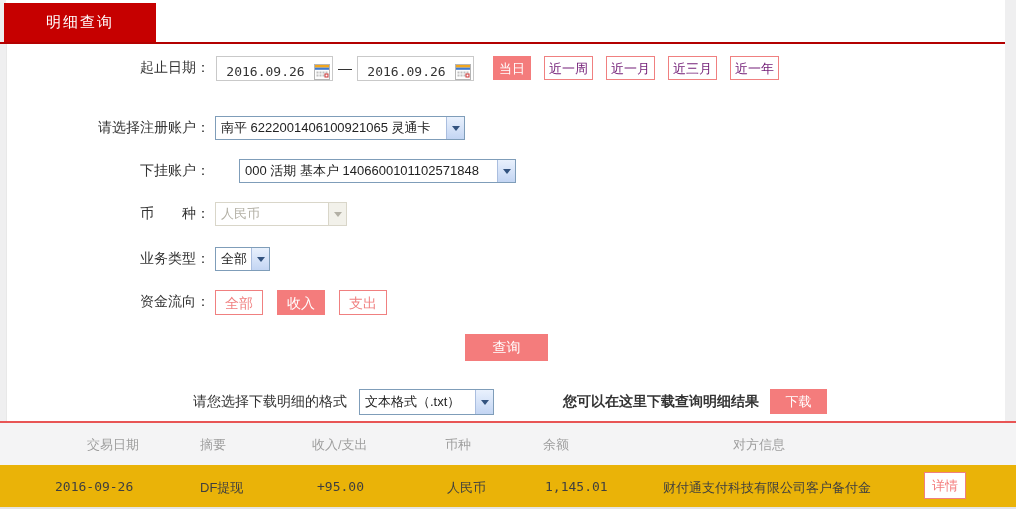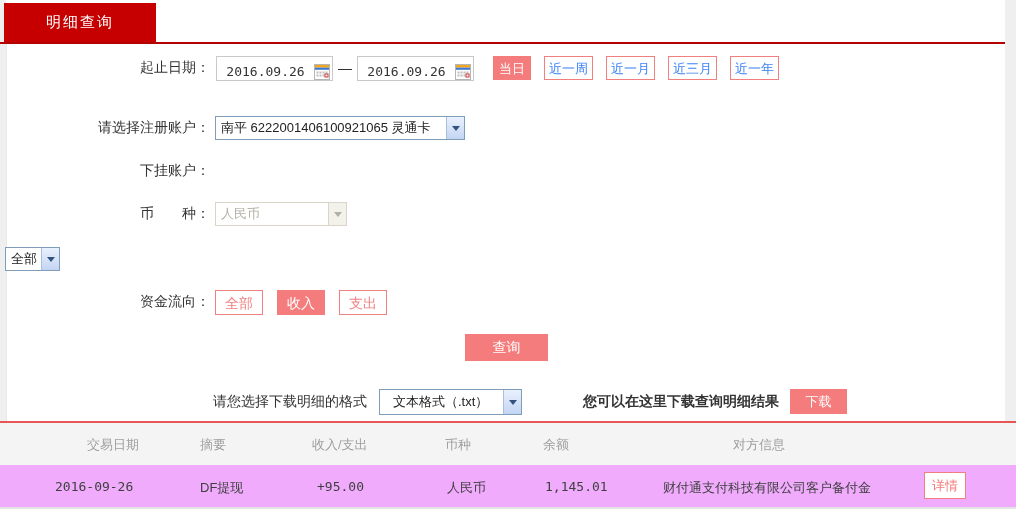--- a/index.html
+++ b/index.html
@@ -27,21 +27,21 @@
   
   .dateinput { margin-left:6px; width:115px; height:23px; border:1px solid #c9c9c9; background:#fff;
                display:flex; align-items:flex-end; }
   .dateinput input { border:none; outline:none; flex:1; width:80px; text-align:center;
                      font-family:"DejaVu Sans Mono", monospace; font-size:13px; color:#333; background:transparent; }
   .calicon { width:16px; height:16px; margin-right:2px; cursor:pointer; flex:0 0 16px; }
   .dash { margin:0 5px; color:#333; font-size:14px; }
 
   
   .qbtn { height:24px; line-height:24px; font-size:13px; padding:0 4px; margin-left:13px;
-          background:#fff; border:1px solid #f08080; color:#3b82f6; cursor:pointer; white-space:nowrap; }
+          background:#fff; border:1px solid #f08080; color:#701a75; cursor:pointer; white-space:nowrap; }
   .qbtn--active { background:#f47c7c; border:1px solid #f47c7c; color:#fff; padding:0 5px; }
 
   
   .xpselect { margin-left:5px; height:22px; border:1px solid #7f9db9; background:#fff;
               display:flex; align-items:center; font-size:13px; color:#222; cursor:pointer; }
   .xpselect .txt { padding:0 5px; white-space:nowrap; overflow:hidden; flex:1; }
   .xparrow { width:17px; align-self:stretch; background:linear-gradient(#e9f1fd,#c3d5f3);
              border-left:1px solid #aabedf; display:flex; align-items:center; justify-content:center; }
   .xparrow::after { content:""; width:0; height:0; border-left:4px solid transparent;
                     border-right:4px solid transparent; border-top:5px solid #33537f; }
@@ -52,32 +52,32 @@
   
   .flowbtn { height:25px; line-height:25px; font-size:14px; padding:0 9px; margin-left:14px;
              background:#fff; border:1px solid #f08080; color:#f08080; cursor:pointer; }
   .flowbtn:first-of-type { margin-left:5px; }
   .flowbtn--active { background:#f47c7c; border:1px solid #f47c7c; color:#fff; }
 
   .querybtn { position:absolute; left:465px; top:334px; width:83px; height:27px; background:#f47c7c;
               color:#fff; font-size:14px; border:none; cursor:pointer; z-index:4; }
 
   
-  .dl-row { position:absolute; top:389px; left:0; width:800px; height:26px; z-index:4;margin-left:20px; }
+  .dl-row { position:absolute; top:389px; left:0; width:800px; height:26px; z-index:4; }
   .dl-format-label { position:absolute; left:193px; top:4px; font-size:14px; color:#333; }
-  .dl-select { position:absolute; left:359px; top:0; width:133px; height:24px; margin:0;padding-left:8px; }
+  .dl-select { position:absolute; left:359px; top:0; width:133px; height:24px; margin:0; }
   .dl-hint { position:absolute; left:563px; top:4px; font-size:14px; color:#333;font-weight:bold; }
   .dl-btn { position:absolute; left:770px; top:0; width:57px; height:25px; background:#f47c7c;
             color:#fff; font-size:13px; border:none; cursor:pointer; }
 
   
   .sep-line { position:absolute; left:0; top:421px; width:1016px; height:2px; background:#e85555; z-index:5; }
   .thead { position:absolute; left:0; top:423px; width:1016px; height:42px; background:#f4f4f5; z-index:4; }
   .thead span { position:absolute; top:13px; font-size:13px; color:#9e9e9e; white-space:nowrap; }
-  .trow { position:absolute; left:0; top:465px; width:1016px; height:42px; background:#f0abfc;
+  .trow { position:absolute; left:0; top:465px; width:1016px; height:42px; background:#eab308;
           border-bottom:2px solid #e4e4e4; z-index:4; }
   .trow span { position:absolute; top:14px; font-size:13px; color:#3f3f3f; white-space:nowrap; }
   .num { font-family:"DejaVu Sans Mono", monospace; }
   .amount { color:#dd0000; }
   .detailbtn { position:absolute; left:924px; top:7px; width:42px; height:27px; background:#fff;
                border:1px solid #f08080; color:#f47c7c; font-size:13px; cursor:pointer; }
 
   .h-date { left:87px; }  .h-sum { left:200px; } .h-io { left:312px; }
   .h-cur { left:445px; }  .h-bal { left:543px; } .h-cp { left:733px; }
   .c-date { left:55px; }  .c-sum { left:200px; } .c-io { left:317px; }
@@ -145,35 +145,40 @@
   <div class="row" style="top:114px; height:28px;">
     <span class="flabel">请选择注册账户：</span>
     <span class="xpselect" style="width:248px;">
       <span class="txt">南平 6222001406100921065 灵通卡</span>
       <span class="xparrow"></span>
     </span>
   </div>
 
   <div class="row" style="top:157px; height:28px;gap:24px;">
     <span class="flabel">下挂账户：</span>
+    <span class="xpselect" style="width:275px;">
+      <span class="txt">000 活期 基本户 1406600101102571848</span>
+      <span class="xparrow"></span>
+    </span>
   </div>
 
   <div class="row" style="top:200px; height:28px;">
     <span class="flabel">币　　种：</span>
     <span class="xpselect xpselect--disabled" style="width:130px;">
       <span class="txt">人民币</span>
       <span class="xparrow"></span>
     </span>
   </div>
 
   <div class="row" style="top:245px; height:28px;">
     <span class="xpselect" style="width:53px; order:2;">
       <span class="txt">全部</span>
       <span class="xparrow"></span>
     </span>
+    <span class="flabel" style="order:1;">业务类型：</span>
   </div>
 
   <div class="row" style="top:288px; height:28px;">
     <span class="flabel">资金流向：</span>
     <button class="flowbtn">全部</button>
     <button class="flowbtn flowbtn--active">收入</button>
     <button class="flowbtn">支出</button>
   </div>
 
   <button class="querybtn">查询</button>

